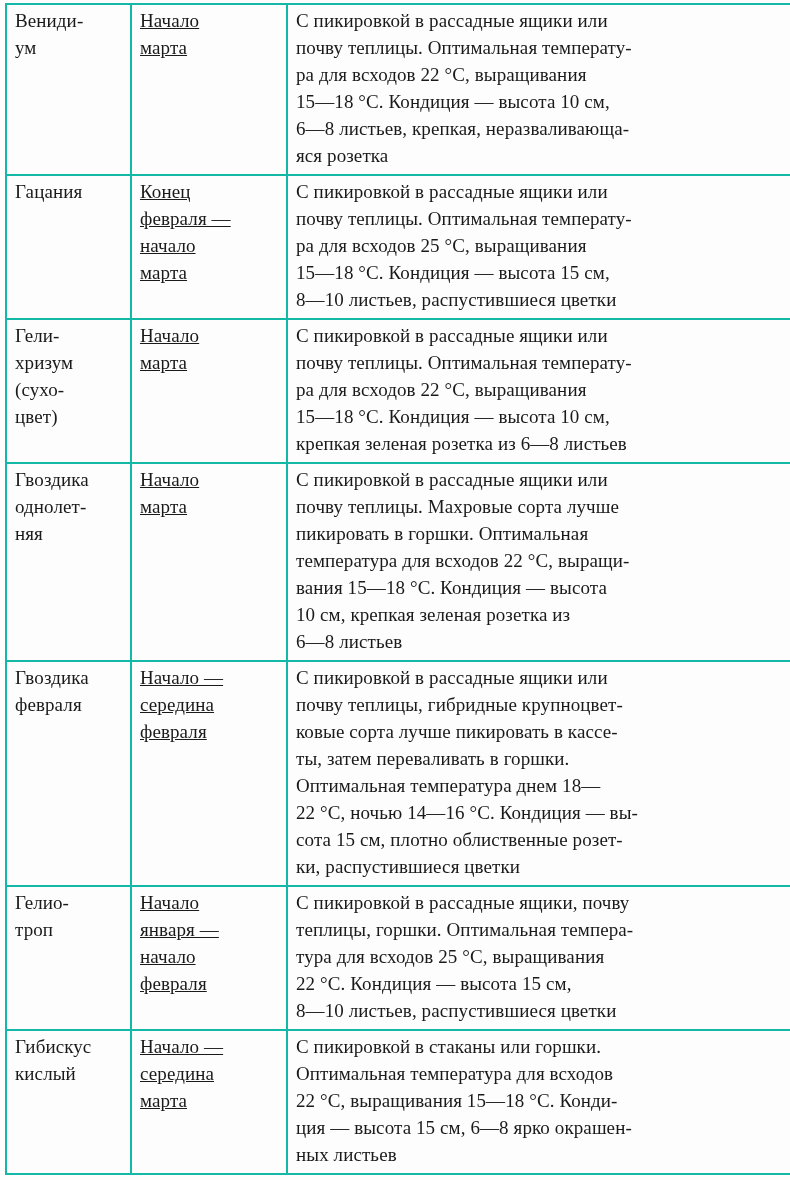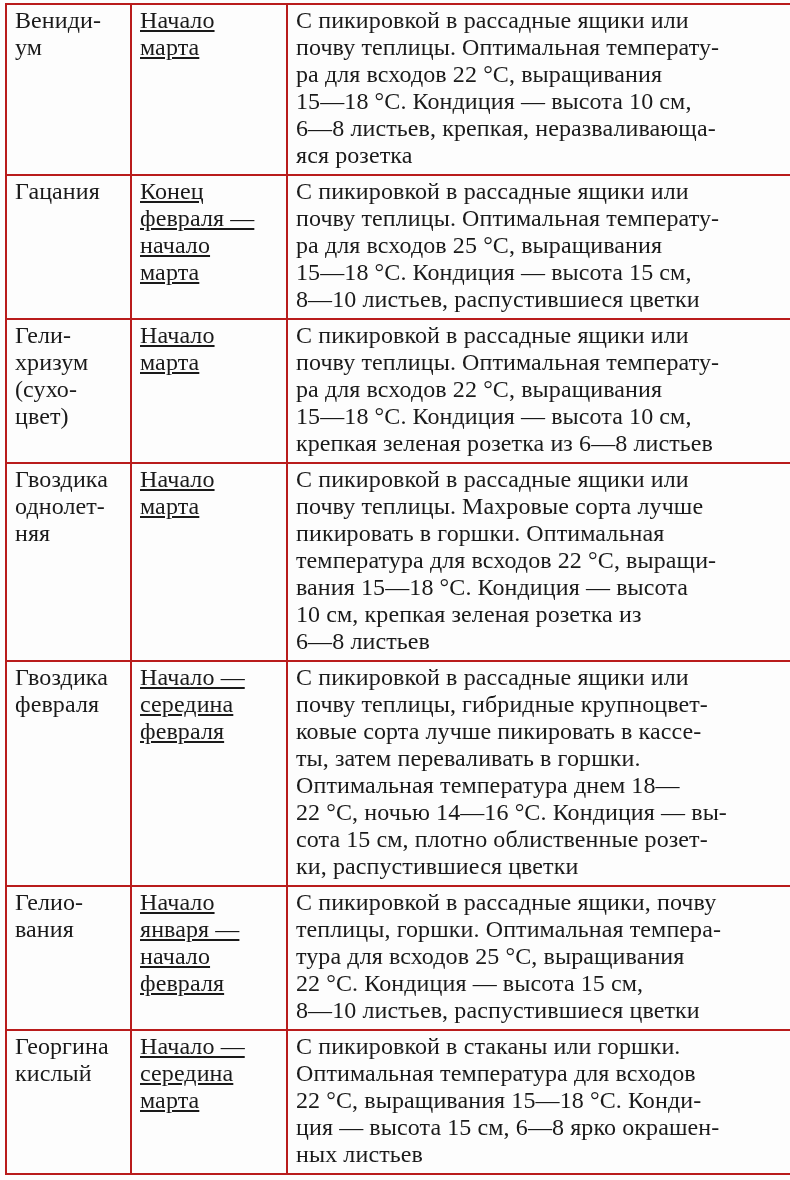--- a/index.html
+++ b/index.html
@@ -18,24 +18,24 @@
   }
   table.seedling-table {
     position: absolute;
     left: 5px;
     top: 3px;
     width: 781px;
     border-collapse: collapse;
     table-layout: fixed;
   }
   table.seedling-table td {
-    border: 2px solid #b91c1c;
+    border: 2px solid #14b8a6;
     vertical-align: top;
     padding: 2px 8px 5px 8px;
-    font-size: 24px;
+    font-size: 19px;
     line-height: 27px;
     white-space: pre-line;
     letter-spacing: 0.1px;
     overflow: hidden;
   }
   td.col-name   { width: 107px; }
   td.col-period { width: 138px; text-decoration: underline; }
   td.col-desc   { width: 488px; }
 </style>
 </head>
@@ -105,33 +105,33 @@
 почву теплицы, гибридные крупноцвет-
 ковые сорта лучше пикировать в кассе-
 ты, затем переваливать в горшки.
 Оптимальная температура днем 18—
 22 °С, ночью 14—16 °С. Кондиция — вы-
 сота 15 см, плотно облиственные розет-
 ки, распустившиеся цветки</td>
       </tr>
       <tr>
         <td class="col-name">Гелио-
-вания</td>
+троп</td>
         <td class="col-period">Начало
 января —
 начало
 февраля</td>
         <td class="col-desc">С пикировкой в рассадные ящики, почву
 теплицы, горшки. Оптимальная темпера-
 тура для всходов 25 °С, выращивания
 22 °С. Кондиция — высота 15 см,
 8—10 листьев, распустившиеся цветки</td>
       </tr>
       <tr>
-        <td class="col-name">Георгина
+        <td class="col-name">Гибискус
 кислый</td>
         <td class="col-period">Начало —
 середина
 марта</td>
         <td class="col-desc">С пикировкой в стаканы или горшки.
 Оптимальная температура для всходов
 22 °С, выращивания 15—18 °С. Конди-
 ция — высота 15 см, 6—8 ярко окрашен-
 ных листьев</td>
       </tr>

